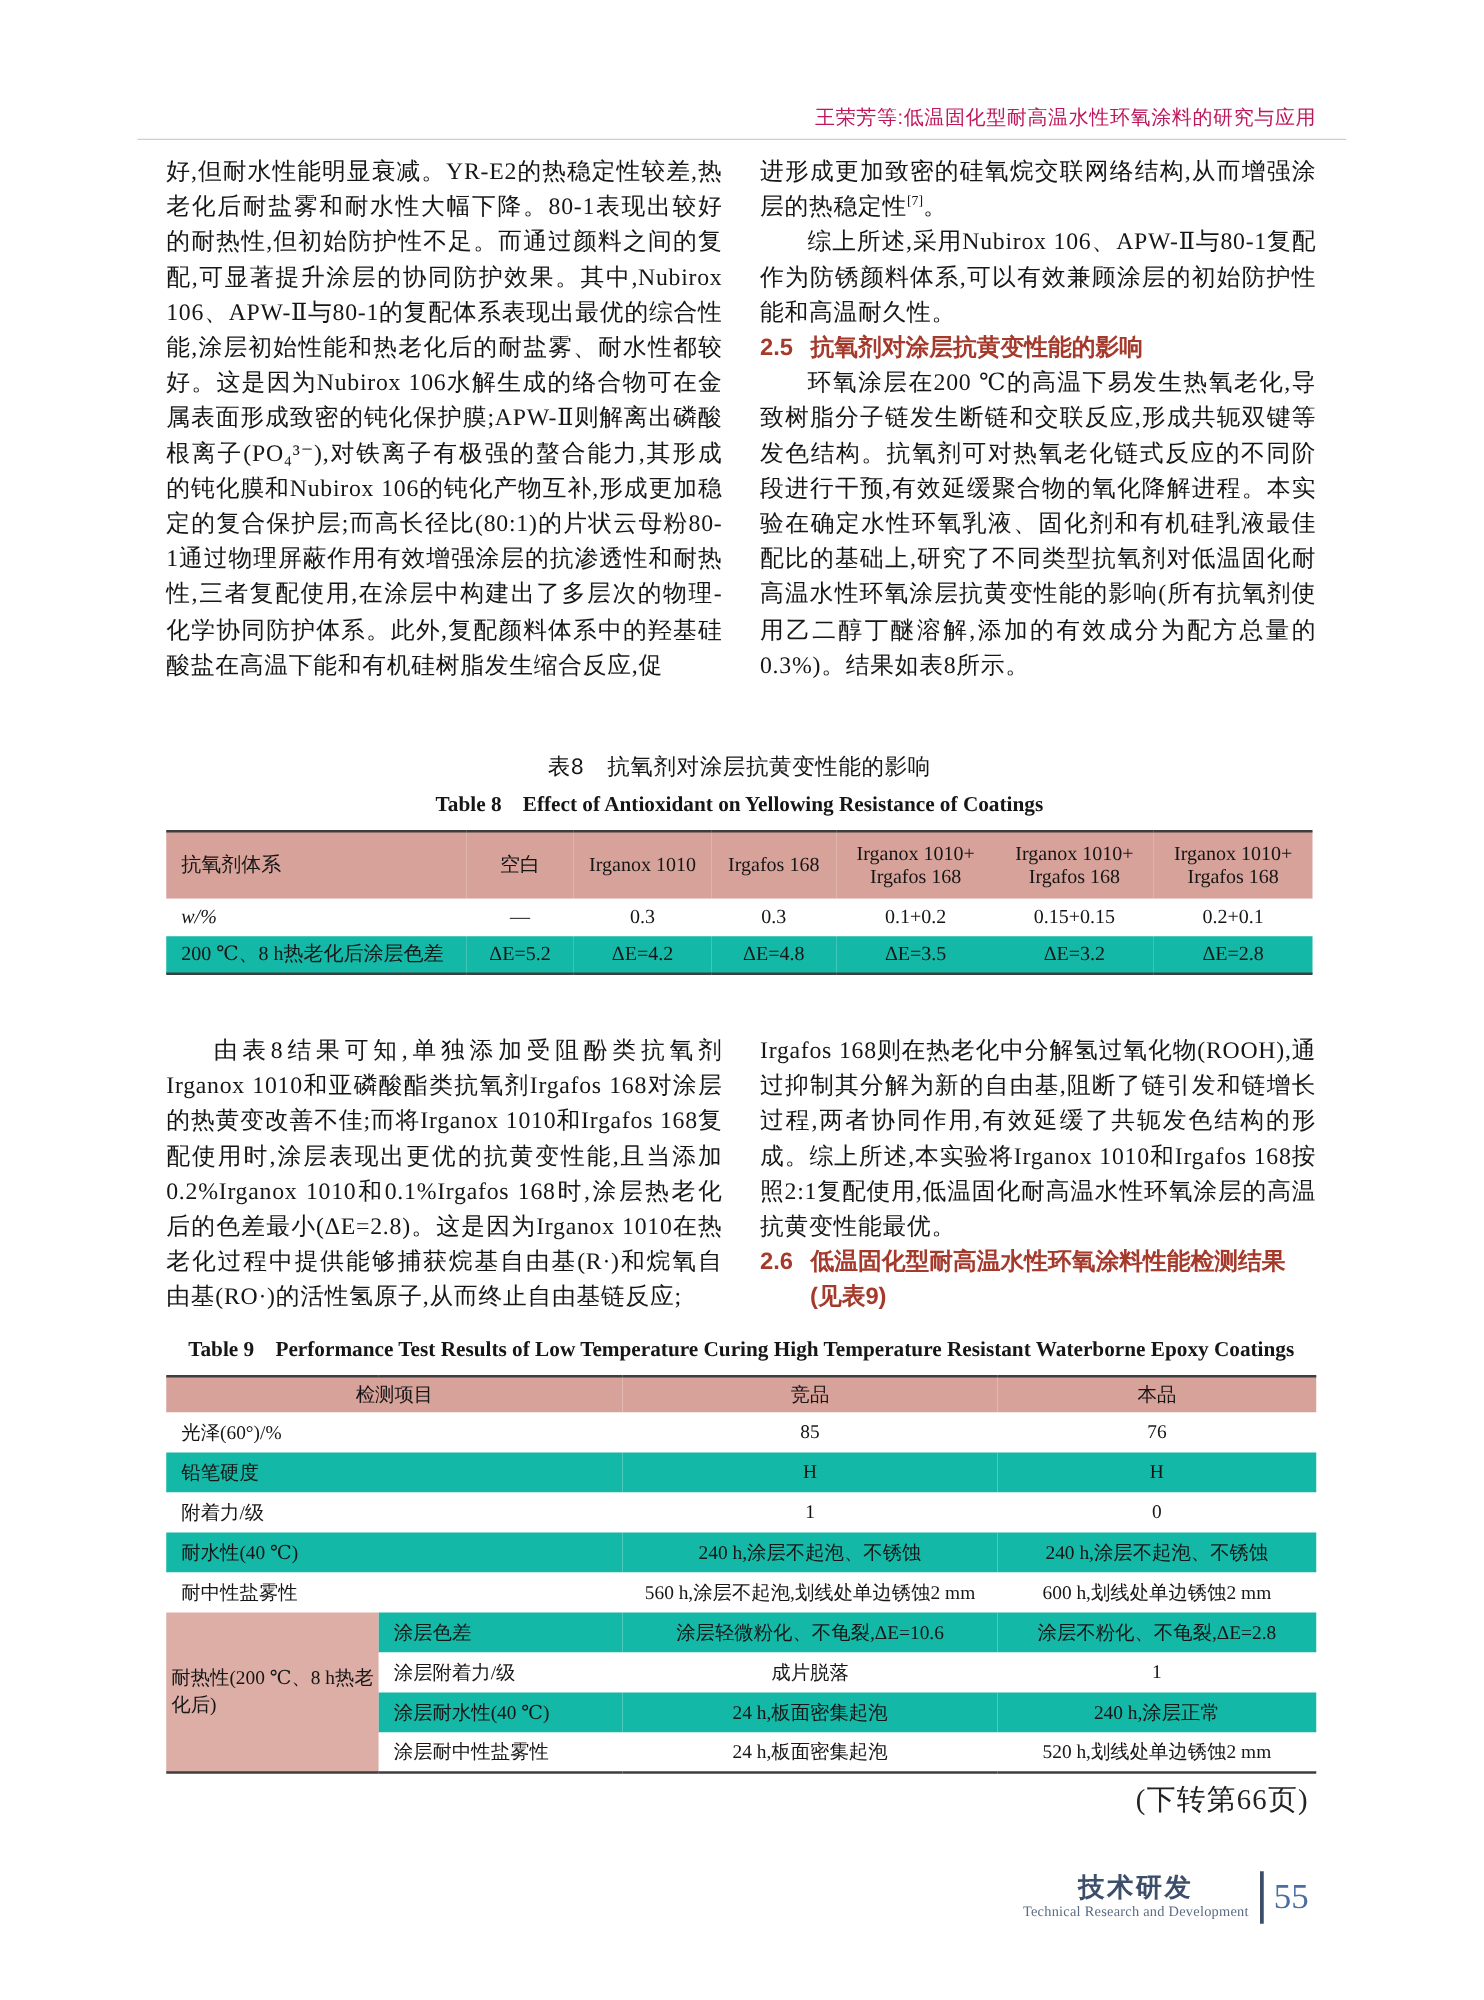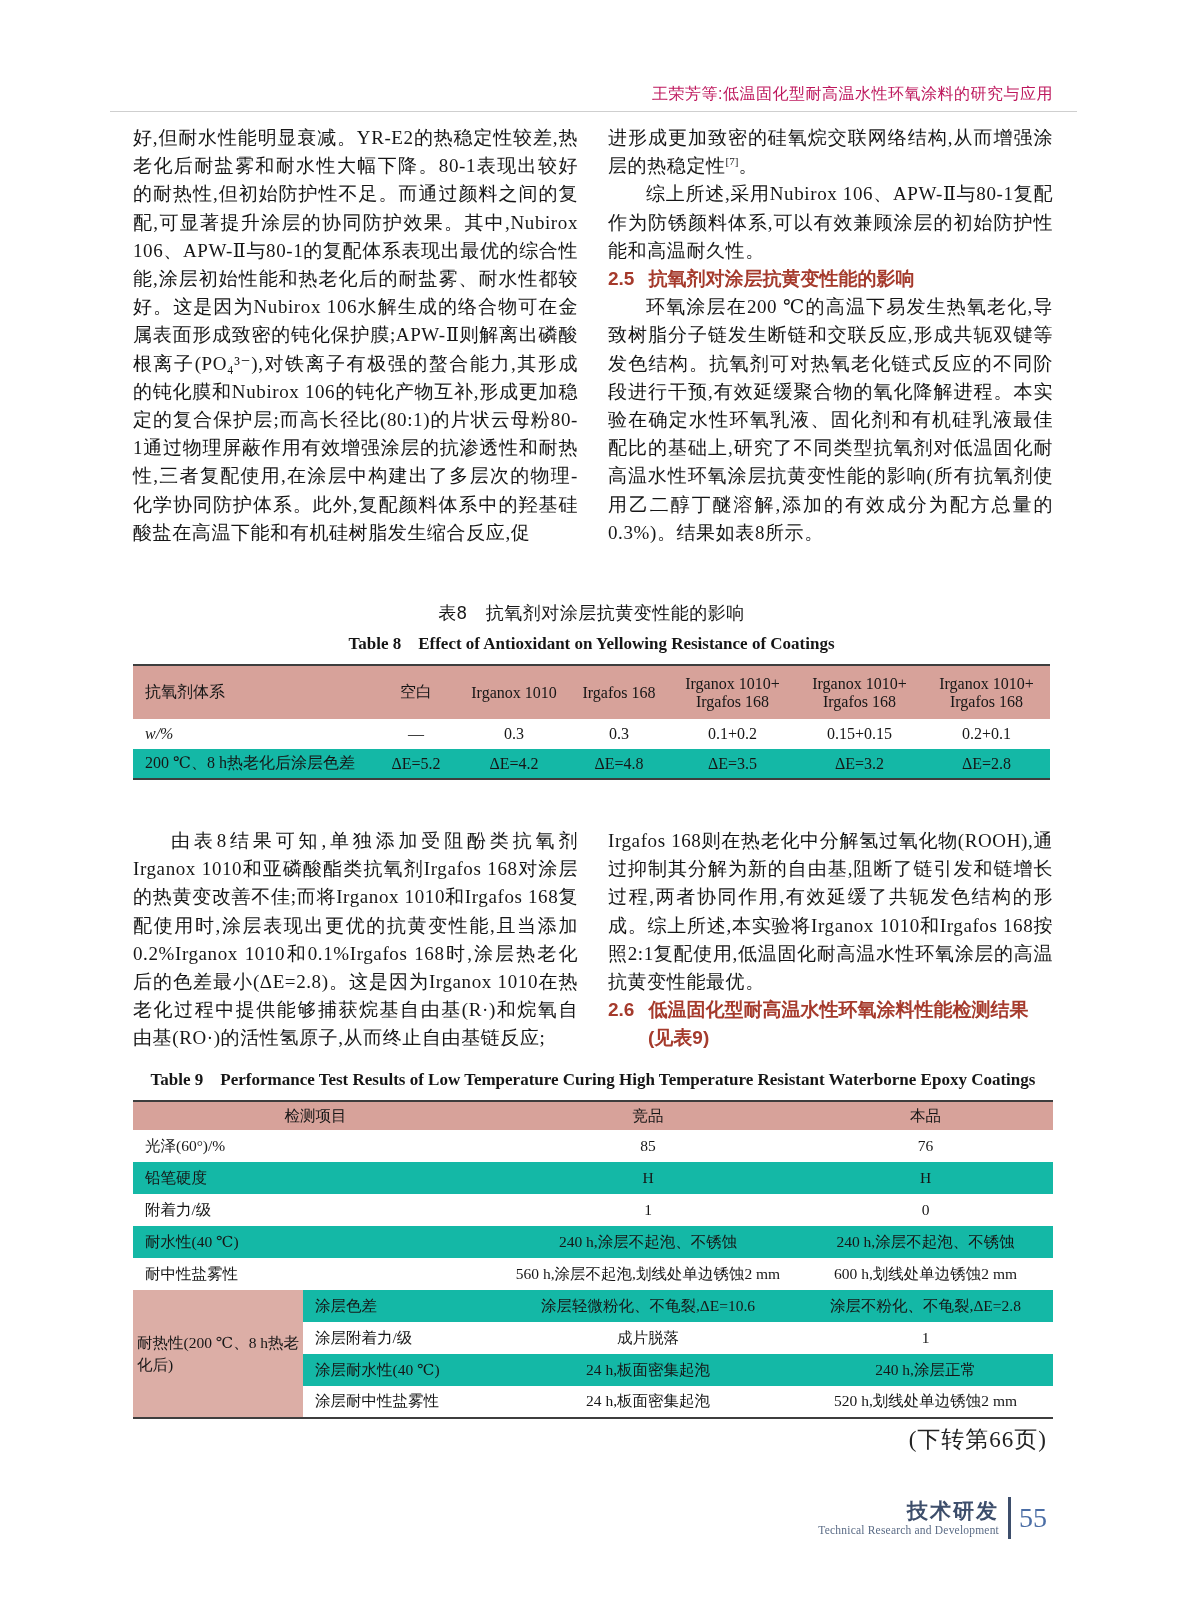--- a/index.html
+++ b/index.html
@@ -68,21 +68,21 @@
   .w-italic { font-style:italic; }
 
   
   .continue-note {
     position:absolute; top:1424px; left:0; right:140px; text-align:right;
     font-size:23px; letter-spacing:1px; color:#222;
   }
 
   
   .page-footer { position:absolute; top:1497px; right:140px; display:flex; align-items:center; }
-  .pf-left { text-align:right; margin-right:9px; }
+  .pf-left { text-align:center; margin-right:9px; }
   .pf-zh {
     font-family:"Liberation Sans","DejaVu Sans",sans-serif; font-weight:bold;
     font-size:21px; color:#3d4e6b; letter-spacing:2px; line-height:22px;
   }
   .pf-en { font-size:11.5px; color:#5a6b85; margin-top:2px; letter-spacing:0.2px; }
   .pf-bar { width:3px; height:42px; background:#3d4e6b; margin-right:8px; }
   .pf-num { font-size:28px; color:#4a6da5; line-height:30px; }
 </style>
 </head>
 <body>

